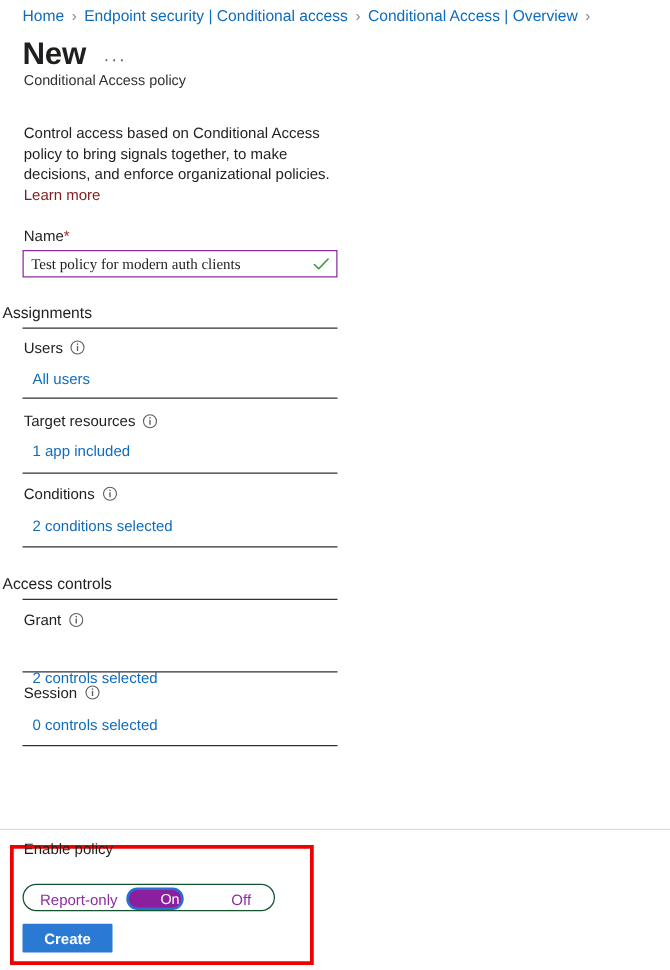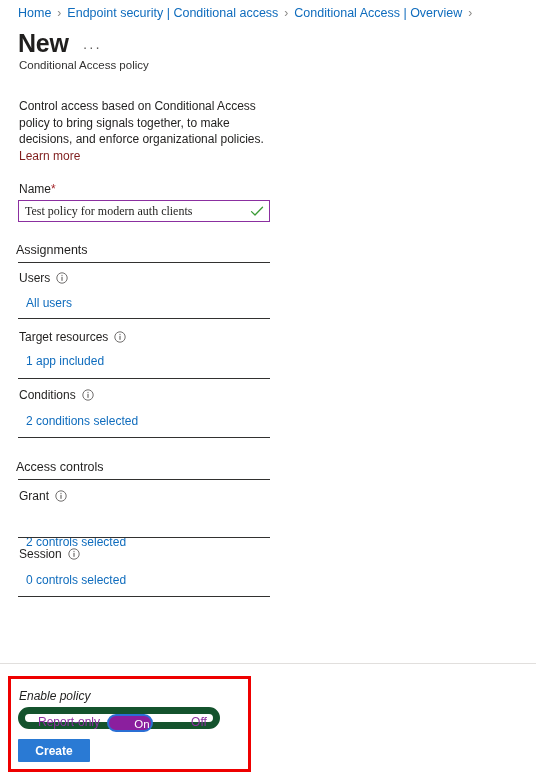--- a/index.html
+++ b/index.html
@@ -66,21 +66,21 @@
   }
   .name-input {
     flex: 1 1 auto; border: none; outline: none; background: transparent;
     font-family: Liberation Serif, serif;
     font-size: 12px; color: #201f1e; padding: 0 4px 0 6px; height: 100%;
   }
   .check-icon { width: 18px; height: 18px; flex: 0 0 auto; margin-right: 3px; }
 
   
   .sec-head {
-    position: absolute; left: 16px;
+    position: absolute; left: 2px;
     font-size: 12.5px; line-height: 16px; color: #201f1e;
   }
   .divider {
     position: absolute; left: 18px; width: 252px; height: 1px;
     background: #323130;
   }
   .row-label {
     position: absolute; left: 19px;
     display: flex; align-items: center; gap: 6px;
     font-size: 12px; line-height: 16px; color: #201f1e;
@@ -95,30 +95,30 @@
   .footer-sep {
     position: absolute; left: 0; top: 663px; width: 536px; height: 1px;
     background: #e1dfdd;
   }
   .highlight-box {
     position: absolute; left: 8px; top: 676px;
     width: 243px; height: 96px;
     border: 3px solid #ee0000; background: #fff;
   }
   .enable-label {
-    position: absolute; left: 19px; top: 688px;
-    font-size: 12px; line-height: 16px; color: #201f1e; font-style: italic;
+    position: absolute; left: 19px; top: 671px;
+    font-size: 12px; line-height: 16px; color: #201f1e;
   }
 
   .toggle {
     position: absolute; left: 18px; top: 707px;
     width: 202px; height: 22px;
-    border: 7px solid #14532d; border-radius: 11px;
+    border: 1px solid #14532d; border-radius: 11px;
     background: #fff;
-    display: flex; align-items: flex-start;
+    display: flex; align-items: flex-end;
   }
   .toggle-opt {
     flex: 0 0 auto; font-size: 12px; line-height: 16px;
     color: #8b2fa0; text-align: center; cursor: pointer; user-select: none;
   }
   .toggle-opt.report { width: 82px; padding-left: 6px; }
   .toggle-opt.off    { width: 56px; margin-left: 18px; }
   .toggle-opt.on {
     width: 46px; height: 18px; line-height: 17px;
     background: #8b1f9e; color: #ffffff;

